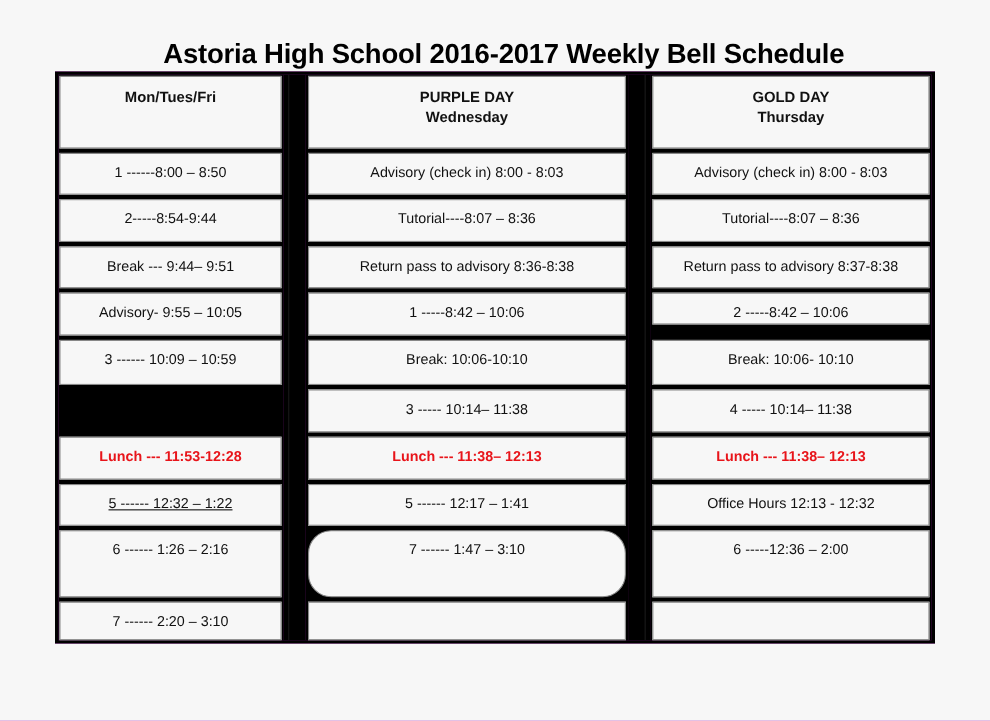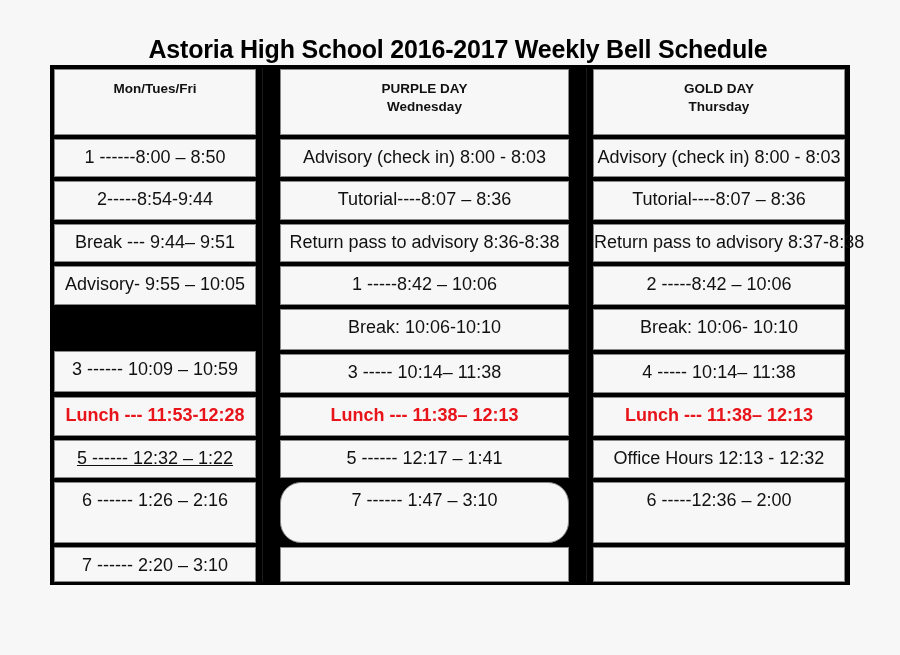--- a/index.html
+++ b/index.html
@@ -62,21 +62,21 @@
       background: #1a1a1a;
     }
     .cell {
       position: absolute;
       left: 2px;
       right: 2px;
       background: #f7f7f7;
       box-sizing: border-box;
       border: 1px solid #888;
       text-align: center;
-      font-size: 18px;
+      font-size: 13px;
       line-height: 16px;
       padding-top: 9px;
       white-space: nowrap;
     }
     .col1 .cell { left: 1px; }
     .head {
       font-weight: bold;
       font-size: 13.5px;
       padding-top: 10px;
       line-height: 18px;
@@ -95,21 +95,21 @@
 
   <div class="col col1">
     <div class="cell head" style="top:1px;height:66px;">
       <div>Mon/Tues/Fri</div>
       <div></div>
     </div>
     <div class="cell" style="top:71px;height:38px;">1 ------8:00 – 8:50</div>
     <div class="cell" style="top:113px;height:39px;">2-----8:54-9:44</div>
     <div class="cell" style="top:156px;height:38px;">Break --- 9:44– 9:51</div>
     <div class="cell" style="top:198px;height:39px;">Advisory-  9:55 – 10:05</div>
-    <div class="cell" style="top:241px;height:41px;margin-top:42px;">3 ------ 10:09 – 10:59</div>
+    <div class="cell" style="top:241px;height:41px;">3 ------ 10:09 – 10:59</div>
     <div class="cell lunch" style="top:329px;height:39px;">Lunch --- 11:53-12:28</div>
     <div class="cell" style="top:372px;height:38px;text-decoration:underline;">5 ------ 12:32 – 1:22</div>
     <div class="cell" style="top:414px;height:61px;">6 ------ 1:26 – 2:16</div>
     <div class="cell" style="top:479px;height:35px;">7 ------ 2:20 – 3:10</div>
   </div>
 
   <div class="sep sep1">
     <div class="hair" style="left:4px;"></div>
   </div>
 
@@ -135,21 +135,21 @@
   </div>
 
   <div class="col col3">
     <div class="cell head" style="top:1px;height:66px;">
       <div>GOLD DAY</div>
       <div>Thursday</div>
     </div>
     <div class="cell" style="top:71px;height:38px;">Advisory (check in) 8:00 - 8:03</div>
     <div class="cell" style="top:113px;height:39px;">Tutorial----8:07 – 8:36</div>
     <div class="cell" style="top:156px;height:38px;">Return pass to advisory 8:37-8:38</div>
-    <div class="cell" style="top:198px;height:39px;">2 -----8:42 – 10:06</div>
+    <div class="cell" style="top:198px;height:29px;">2 -----8:42 – 10:06</div>
     <div class="cell" style="top:241px;height:41px;">Break: 10:06- 10:10</div>
     <div class="cell" style="top:286px;height:39px;">4 ----- 10:14– 11:38</div>
     <div class="cell lunch" style="top:329px;height:39px;">Lunch --- 11:38– 12:13</div>
     <div class="cell" style="top:372px;height:38px;">Office Hours 12:13 - 12:32</div>
     <div class="cell" style="top:414px;height:61px;">6 -----12:36 – 2:00</div>
     <div class="cell" style="top:479px;height:35px;"></div>
   </div>
 
 </div>
 

